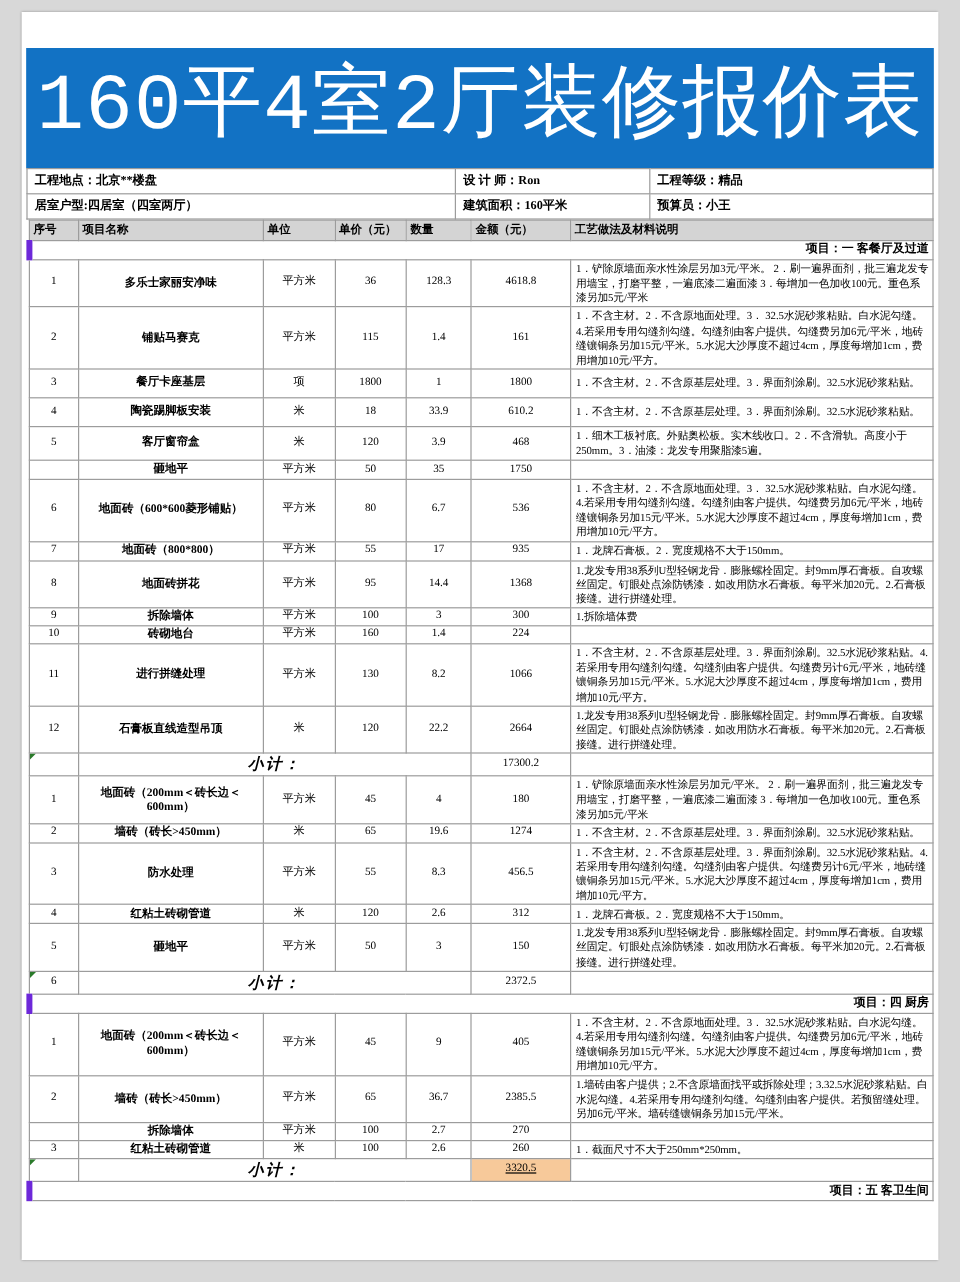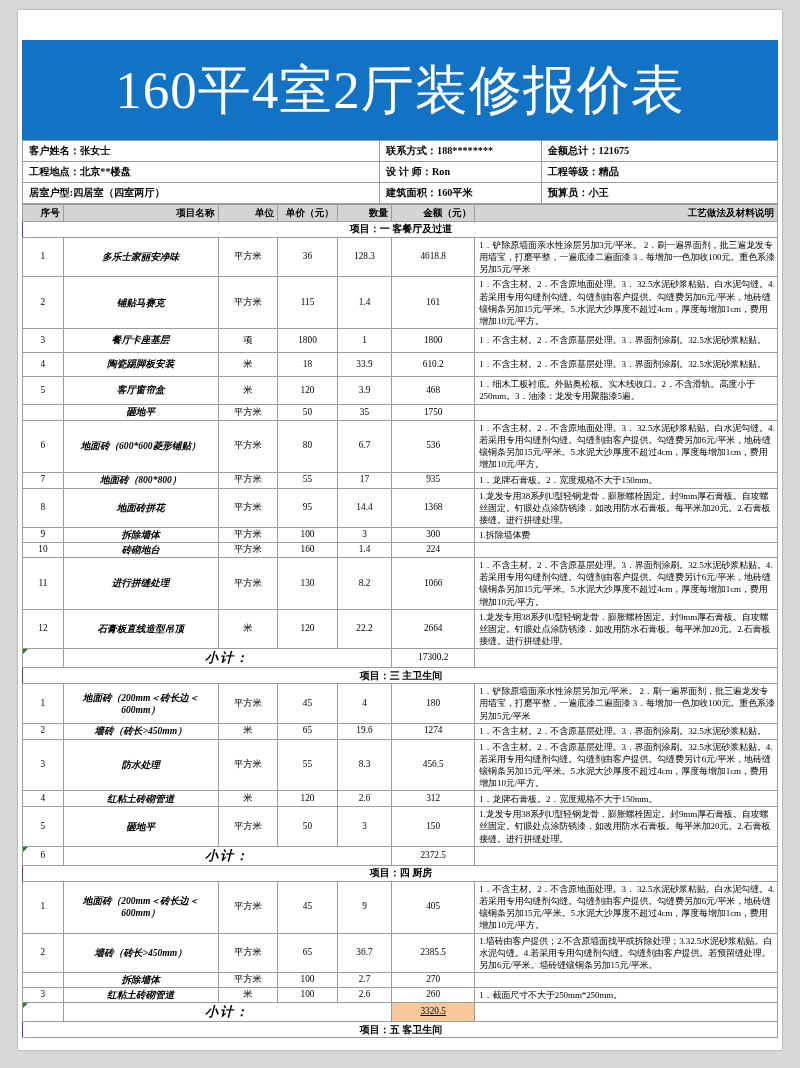--- a/index.html
+++ b/index.html
@@ -39,24 +39,24 @@
     background: #1272c4;
     height: 100px;
     display: flex;
     align-items: center;
     justify-content: center;
     border: 1px solid #1272c4;
     box-sizing: border-box;
   }
   .banner-title {
     color: #ffffff;
-    font-size: 53px;
+    font-size: 66px;
     line-height: 1;
     letter-spacing: 1px;
-    font-family: Liberation Serif, serif;
+    font-family: Liberation Mono, monospace;
     white-space: nowrap;
   }
   
   table {
     border-collapse: collapse;
     width: 100%;
     table-layout: fixed;
   }
   td, th {
     border: 1px solid #9c9c9c;
@@ -73,36 +73,36 @@
     height: 21px;
     font-size: 10.2px;
     font-weight: bold;
     padding-left: 6px;
     white-space: nowrap;
   }
   .info td .val { font-weight: bold; }
   
   .hdr td {
     background: #d4d4d4;
-    text-align: right;
+    text-align: left;
     font-weight: bold;
     height: 17px;
     font-size: 9.6px;
   }
   
   .section td {
     font-weight: bold;
     font-size: 10px;
     height: 16px;
-    text-align: center;
+    text-align: right;
     padding-left: 5px;
-    border-left: 1px solid #6d28d9;
+    border-left: 5px solid #6d28d9;
     border-right: 1px solid #9c9c9c;
   }
-  .nm { text-align: center; font-weight: bold; font-size: 9.6px; font-style: italic; }
+  .nm { text-align: center; font-weight: bold; font-size: 9.6px; }
   .desc {
     text-align: left;
     font-size: 9px;
     line-height: 1.35;
     padding: 1px 2px 1px 4px;
     letter-spacing: -0.1px;
   }
   .num { text-align: center; font-size: 9.3px; }
   .sub td {
     height: 18px;
@@ -137,25 +137,20 @@
         <div class="banner-title">160平4室2厅装修报价表</div>
       </div>
 
       <table class="info">
         <colgroup>
           <col style="width:47.3%">
             <col style="width:21.4%">
             <col style="width:31.3%">
         </colgroup>
         <tbody id="info-body">
-            <tr>
-              <td><span>客户姓名：</span><span class="val">张女士</span></td>
-              <td><span>联系方式：</span><span class="val">188********</span></td>
-              <td><span>金额总计：</span><span class="val">121675</span></td>
-            </tr>
             <tr>
               <td><span>工程地点：</span><span class="val">北京**楼盘</span></td>
               <td><span>设 计 师：</span><span class="val">Ron</span></td>
               <td><span>工程等级：</span><span class="val">精品</span></td>
             </tr>
             <tr>
               <td><span>居室户型:</span><span class="val">四居室（四室两厅）</span></td>
               <td><span>建筑面积：</span><span class="val">160平米</span></td>
               <td><span>预算员：</span><span class="val">小王</span></td>
             </tr>
@@ -301,23 +296,20 @@
               <td class="num">22.2</td>
               <td class="num">2664</td>
               <td class="desc">1.龙发专用38系列U型轻钢龙骨．膨胀螺栓固定。封9mm厚石膏板。自攻螺丝固定。钉眼处点涂防锈漆．如改用防水石膏板。每平米加20元。2.石膏板接缝。进行拼缝处理。</td>
             </tr>
             <tr class="sub">
               <td class="num marker"></td>
               <td class="sublabel" colspan="4">小计：</td>
               <td class="num">17300.2</td>
               <td></td>
             </tr>
-            <tr class="section">
-              <td colspan="7">项目：三  主卫生间</td>
-            </tr>
             <tr class="item" style="height: 30px;">
               <td class="num">1</td>
               <td class="nm">地面砖（200mm＜砖长边＜600mm）</td>
               <td class="num">平方米</td>
               <td class="num">45</td>
               <td class="num">4</td>
               <td class="num">180</td>
               <td class="desc">1．铲除原墙面亲水性涂层另加元/平米。 2．刷一遍界面剂，批三遍龙发专用墙宝，打磨平整，一遍底漆二遍面漆 3．每增加一色加收100元。重色系漆另加5元/平米</td>
             </tr>
             <tr class="item" style="height: 16px;">

